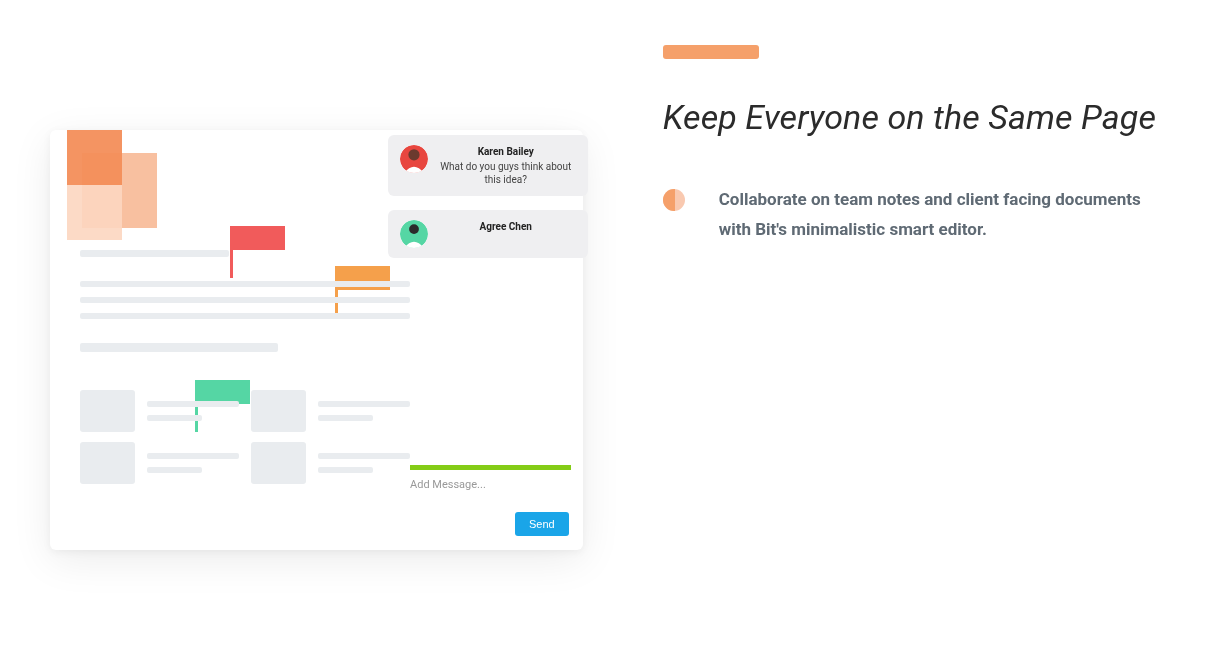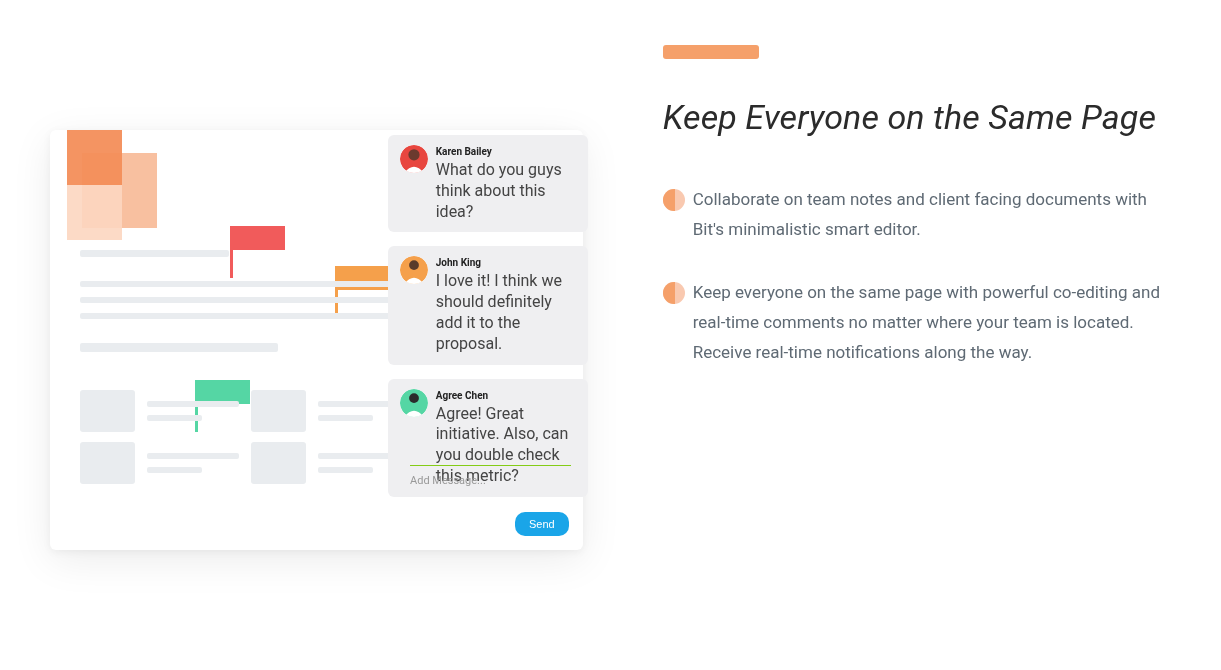--- a/index.html
+++ b/index.html
@@ -50,38 +50,38 @@
   .bline.w60{width:60%;}
 
   
   .flag { position:absolute; width:55px; height:24px; }
   .flag::after{ content:""; position:absolute; left:0; top:24px; width:3px; height:28px; background:inherit; }
   .flag-red { background:#F15B5B; left:180px; top:96px; }
   .flag-orange { background:#F5A04B; left:285px; top:136px; }
   .flag-teal { background:#55D6A4; left:145px; top:250px; }
 
   
-  .comments { position:absolute; top:5px; right:-5px; width:200px; display:flex; flex-direction:column; gap:14px; }
+  .comments { position:absolute; top:5px; right:-5px; width:200px; display:flex; flex-direction:column; gap:14px;text-align:center; }
   .comment { display:flex; gap:8px; background:#efeff1; border-radius:6px; padding:10px 12px; align-items:flex-start; font-size:10px; line-height:1.3; }
   .avatar { width:28px; height:28px; border-radius:50%; flex:none; background:#fff; position:relative; overflow:hidden;}
   .avatar svg{width:100%;height:100%;}
   .cbody { flex:1; }
   .cname { font-weight:700; color:#222; margin-bottom:2px; font-size:10px;}
-  .ctext { color:#444; font-size:16px; }
+  .ctext { color:#444; font-size:10px; }
 
   
-  .msgrow { position:absolute; left:360px; right:12px; top:335px; font-size:11px; color:#999; border-top:1px solid #84cc16; padding-top:8px;}
-  .sendbtn { position:absolute; right:14px; bottom:14px; background:#1aa5e8; color:#fff; font-size:11px; padding:6px 14px; border:none; border-radius:10px; cursor:pointer; }
+  .msgrow { position:absolute; left:360px; right:12px; top:335px; font-size:11px; color:#999; border-top:5px solid #84cc16; padding-top:8px;}
+  .sendbtn { position:absolute; right:14px; bottom:14px; background:#1aa5e8; color:#fff; font-size:11px; padding:6px 14px; border:none; border-radius:3px; cursor:pointer; }
 
   
   .right { width: 520px; padding-top: 5px; }
   .accent-bar { width: 96px; height: 14px; background:#F5A06A; border-radius:3px; margin-bottom: 36px; }
   .heading { font-size: 34px; font-weight:400; color:#2b2b2b; line-height:1.35; margin-bottom: 44px; letter-spacing:0.1px;font-style:italic;}
   .bullets { display:flex; flex-direction:column; gap:34px; }
-  .bullet { display:flex; gap:8px; align-items:flex-start; }
+  .bullet { display:flex; gap:34px; align-items:flex-start;font-weight:bold; }
   .dot { width:22px; height:22px; flex:none; position:relative; margin-top:4px;}
   .dot::before{content:"";position:absolute;inset:0;border-radius:50%;background:#F9C9B0;}
   .dot::after{content:"";position:absolute;left:0;top:0;width:12px;height:22px;border-radius:11px 0 0 11px;background:#F5A06A;}
   .btext { flex:1; font-size:17px; line-height:1.75; color:#5f6a74; }
 </style>
 </head>
 <body>
 
 <div class="layout">
 
@@ -142,58 +142,40 @@
             </svg>
         </div>
         <div class="cbody">
           <div class="cname">Karen Bailey</div>
           <div class="ctext">What do you guys think about this idea?</div>
         </div>
       </div>
       <div class="comment">
         <div class="avatar">
           <svg viewBox="0 0 40 40">
-              <circle cx="20" cy="20" r="20" fill="#F5A04B"></circle>
-              <circle cx="20" cy="13" r="7" fill="#5a3b2a"></circle>
-              <path d="M6 40 Q20 22 34 40 Z" fill="#fff"></path>
-            </svg>
-        </div>
-        <div class="cbody">
-          <div class="cname">John King</div>
-          <div class="ctext">I love it! I think we should definitely add it to the proposal.</div>
-        </div>
-      </div>
-      <div class="comment">
-        <div class="avatar">
-          <svg viewBox="0 0 40 40">
               <circle cx="20" cy="20" r="20" fill="#55D6A4"></circle>
               <circle cx="20" cy="13" r="7" fill="#2b2b2b"></circle>
               <path d="M6 40 Q20 22 34 40 Z" fill="#fff"></path>
             </svg>
         </div>
         <div class="cbody">
           <div class="cname">Agree Chen</div>
-          <div class="ctext">Agree! Great initiative. Also, can you double check this metric?</div>
         </div>
       </div>
     </div>
 
     <div class="msgrow">
       <span>Add Message...</span>
     </div>
     <button class="sendbtn">Send</button>
   </div>
 
   <div class="right">
     <div class="accent-bar"></div>
     <h2 class="heading">Keep Everyone on the Same Page</h2>
     <div class="bullets">
       <div class="bullet">
         <div class="dot"></div>
         <div class="btext">Collaborate on team notes and client facing documents with Bit's minimalistic smart editor.</div>
       </div>
-      <div class="bullet">
-        <div class="dot"></div>
-        <div class="btext">Keep everyone on the same page with powerful co-editing and real-time comments no matter where your team is located. Receive real-time notifications along the way.</div>
-      </div>
     </div>
   </div>
 </div>
 
 </body></html>

